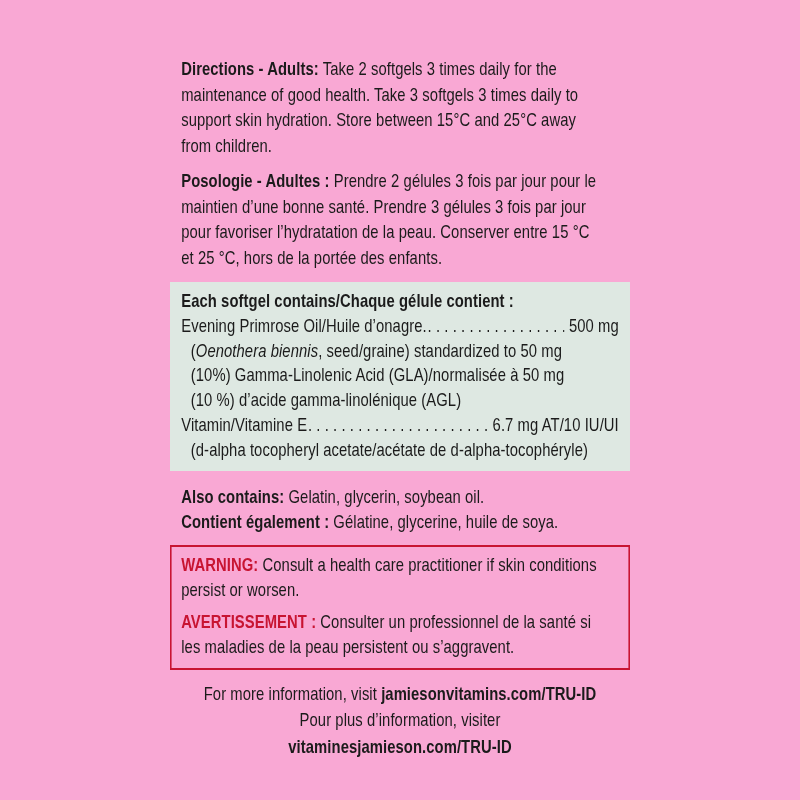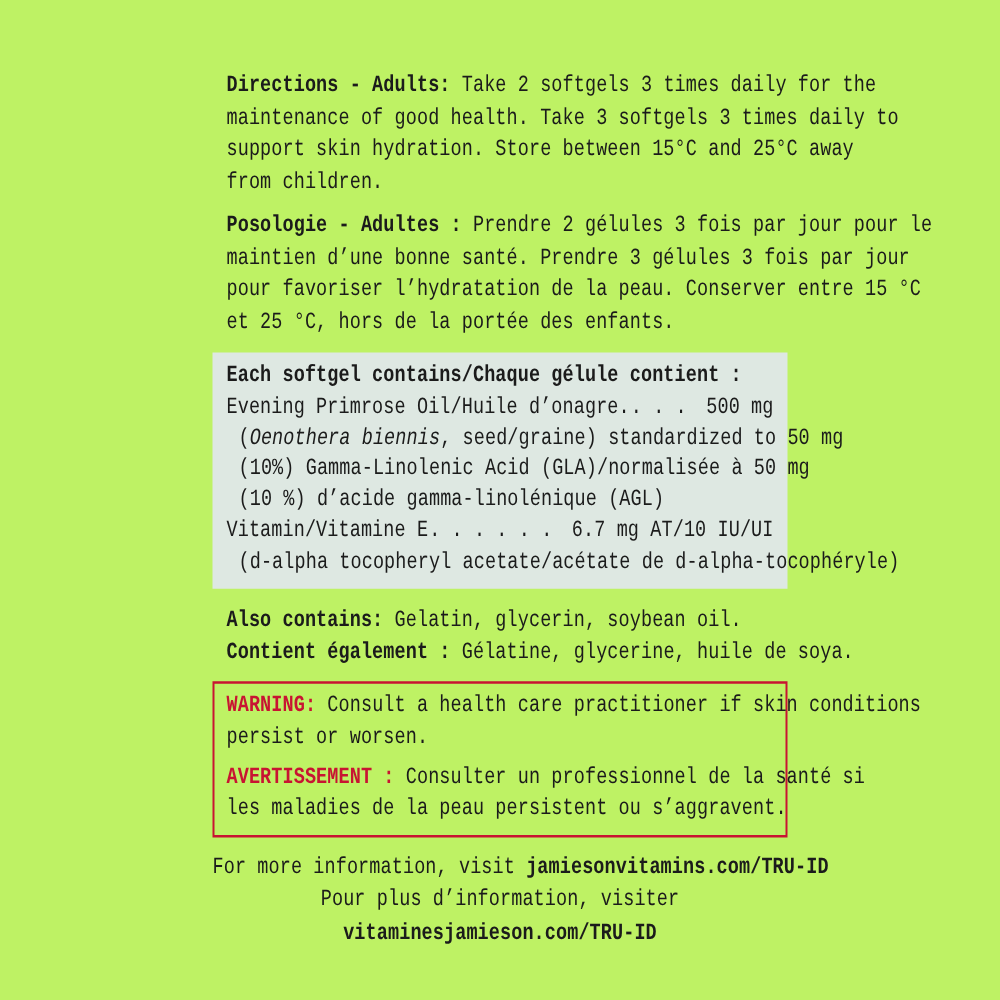--- a/index.html
+++ b/index.html
@@ -1,23 +1,23 @@
 <!DOCTYPE html>
 <html><head>
 <meta charset="utf-8">
 <style>
   * { box-sizing: border-box; }
   html, body { margin: 0; padding: 0; background: #ffffff; }
   .page {
     position: relative;
     width: 800px;
     height: 800px;
-    background: #bef264;
+    background: #f9a8d4;
     overflow: hidden;
-    font-family: Liberation Mono, monospace;
+    font-family: Liberation Sans, sans-serif;
     color: #1b1b1b;
   }
   .label {
     position: absolute;
     left: 170px;
     top: 56px;
     width: 460px;
   }
   
   .inner {

